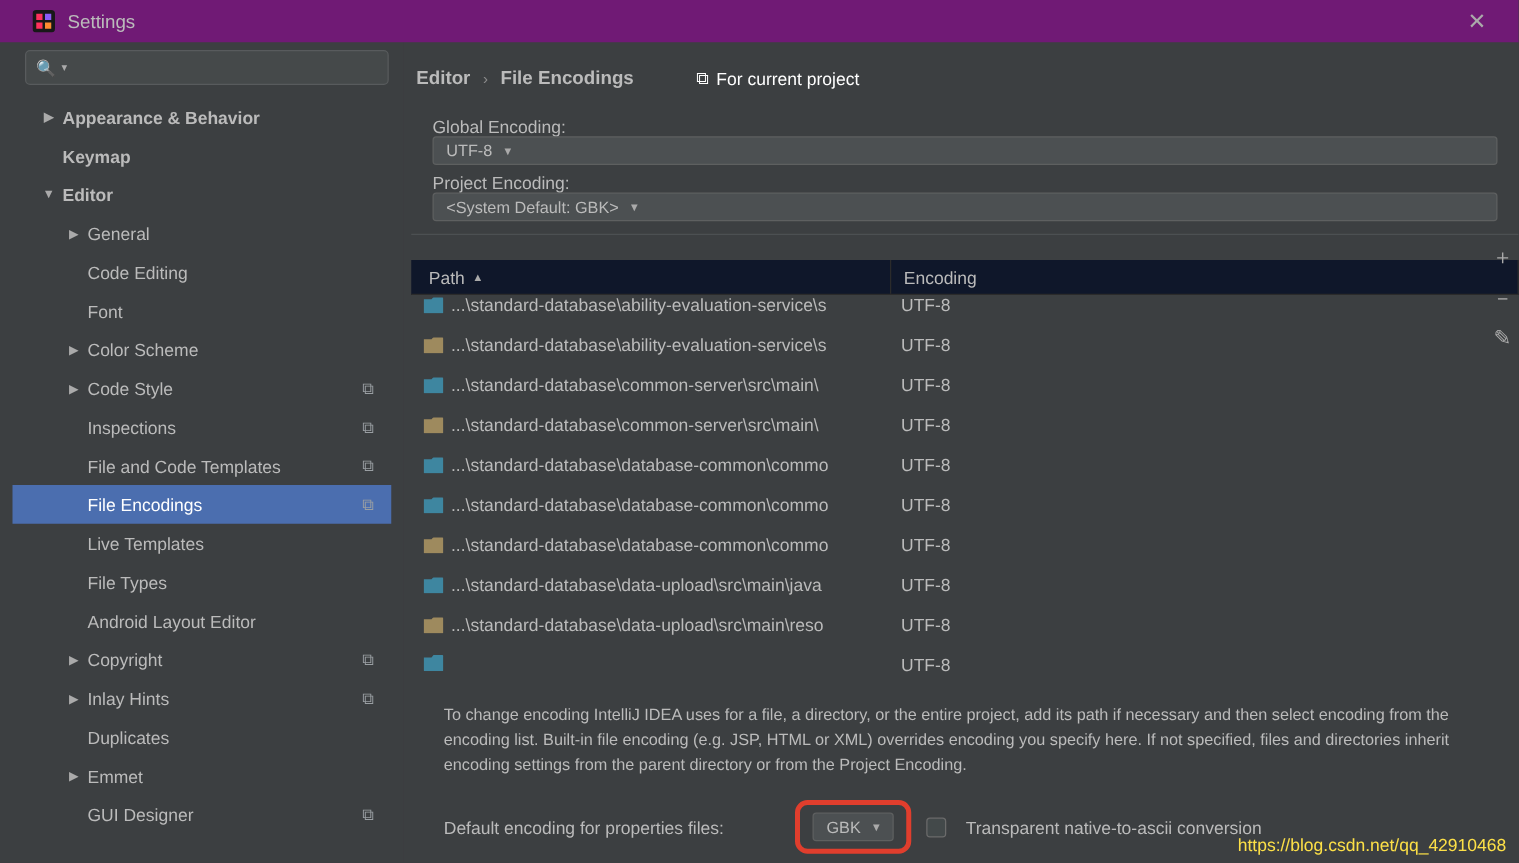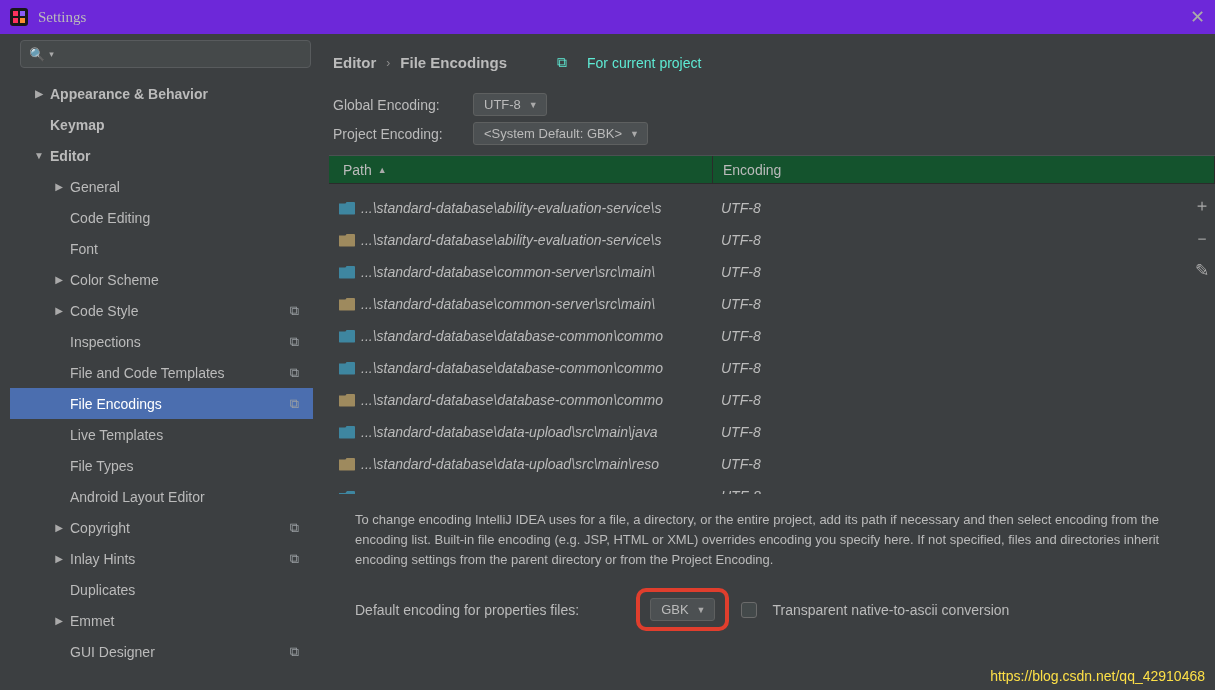--- a/index.html
+++ b/index.html
@@ -1,17 +1,17 @@
 <!DOCTYPE html>
 <html><head>
 <meta charset="utf-8">
 <style>
 * { margin:0; padding:0; box-sizing:border-box; }
 body { font-family:"Segoe UI",Arial,sans-serif; background:#3c3f41; color:#bbbbbb; font-size:13px; width:1215px; height:690px; overflow:hidden; position:relative; }
-.titlebar { height:34px; background:#6d28d9; display:flex; align-items:center; padding:0 10px;font-family:Liberation Serif, serif; }
+.titlebar { height:34px; background:#701a75; display:flex; align-items:center; padding:0 26px; }
 .titlebar .logo { width:18px; height:18px; display:flex; align-items:center; justify-content:center; margin-right:10px; }
 .titlebar .title { font-size:15px; color:#bbbbbb; }
 .titlebar .close { margin-left:auto; color:#aaaaaa; font-size:18px; cursor:pointer; }
 .main { display:flex; height:656px; }
 .sidebar { width:323px; background:#3c3f41; padding:6px 10px 6px 10px; overflow-y:auto; }
 .searchbox { background:#45494a; border:1px solid #585b5d; border-radius:4px; height:28px; display:flex; align-items:center; padding:0 8px; margin-bottom:10px; margin-left:10px; margin-right:2px; }
 .searchbox .mag { color:#aaaaaa; font-size:13px; margin-right:4px; }
 .searchbox .dd { color:#aaaaaa; font-size:9px; }
 .tree { list-style:none; }
 .tree li { display:flex; align-items:center; height:31px; font-size:14px; color:#bbbbbb; cursor:pointer; padding-left:12px; }
@@ -19,32 +19,32 @@
 .tree li.l1 { padding-left:22px; font-weight:bold; }
 .tree li.l2 { padding-left:42px; font-weight:normal; }
 .tree li.selected { background:#4b6eaf; color:#ffffff; }
 .tree li .copy { margin-left:auto; margin-right:14px; color:#9a9fa3; font-size:13px; }
 .tree li.bold { font-weight:bold; }
 .content { flex:1; background:#3c3f41; padding:10px 0px 10px 6px; position:relative; overflow:hidden; }
 .breadcrumb { display:flex; align-items:center; gap:10px; font-size:15px; padding:10px 4px 16px 4px; }
 .breadcrumb .b1 { color:#bbbbbb; font-weight:bold; }
 .breadcrumb .sep { color:#8c8c8c; font-size:12px; }
 .breadcrumb .b2 { color:#bbbbbb; font-weight:bold; }
-.breadcrumb .proj { color:#5eead4; margin-left:40px; display:flex; align-items:center; gap:20px; font-weight:normal; font-size:14px; }
-.row { display:flex; align-items:center; margin:6px 4px; font-size:14px; }
+.breadcrumb .proj { color:#ffffff; margin-left:40px; display:flex; align-items:center; gap:6px; font-weight:normal; font-size:14px; }
+.row { display:flex; margin:6px 17px; font-size:14px;flex-direction:column; }
 .row .label { width:140px; color:#bbbbbb; }
 .dropdown { background:#4c5052; border:1px solid #5e6060; border-radius:3px; padding:3px 8px 3px 10px; color:#bbbbbb; display:inline-flex; align-items:center; gap:8px; font-size:13px; }
 .dropdown .caret { font-size:9px; color:#aaaaaa; }
 .table { margin-top:10px; border-top:1px solid #4c5052; }
-.thead { display:flex; background:#14532d; height:28px; align-items:flex-start; font-size:14px; border-bottom:1px solid #2b2b2b; }
+.thead { display:flex; background:#0f172a; height:28px; align-items:flex-start; font-size:14px; border-bottom:1px solid #2b2b2b;margin-top:20px; }
 .thead .col-path { width:384px; padding-left:14px; display:flex; align-items:center; gap:6px; border-right:1px solid #2b2b2b; height:100%; }
 .thead .col-enc { flex:1; padding-left:10px; height:100%; display:flex; align-items:center; border-right:1px solid #2b2b2b; }
 .thead .sortarrow { font-size:9px; color:#aaaaaa; }
 .tbody { max-height:310px; overflow-y:auto; }
-.trow { display:flex; height:32px; align-items:flex-end; font-size:14px;font-style:italic; }
+.trow { display:flex; height:32px; align-items:flex-start; font-size:14px; }
 .trow .col-path { width:384px; padding-left:10px; display:flex; align-items:center; gap:6px; white-space:nowrap; overflow:hidden; color:#bbbbbb; }
 .trow .col-enc { flex:1; padding-left:8px; color:#bbbbbb; }
 .folder-icon { width:16px; height:13px; flex-shrink:0; }
 .folder-blue { background:#3e86a0; clip-path:polygon(0 15%,40% 15%,50% 0,100% 0,100% 100%,0 100%); border-radius:1px; }
 .folder-brown { background:#9e8a5e; clip-path:polygon(0 15%,40% 15%,50% 0,100% 0,100% 100%,0 100%); border-radius:1px; }
 .gutter { position:absolute; right:0; top:160px; width:26px; display:flex; flex-direction:column; gap:10px; align-items:center; }
 .gutter div { color:#aaaaaa; font-size:17px; cursor:pointer; }
 .helptext { font-size:13px; color:#bbbbbb; padding:16px 16px 10px 26px; line-height:1.55; }
 .section-title { font-size:14px; color:#bbbbbb; padding:12px 4px 6px 4px; }
 .proprow { display:flex; align-items:center; padding:8px 20px 8px 26px; font-size:14px; gap:12px; }

